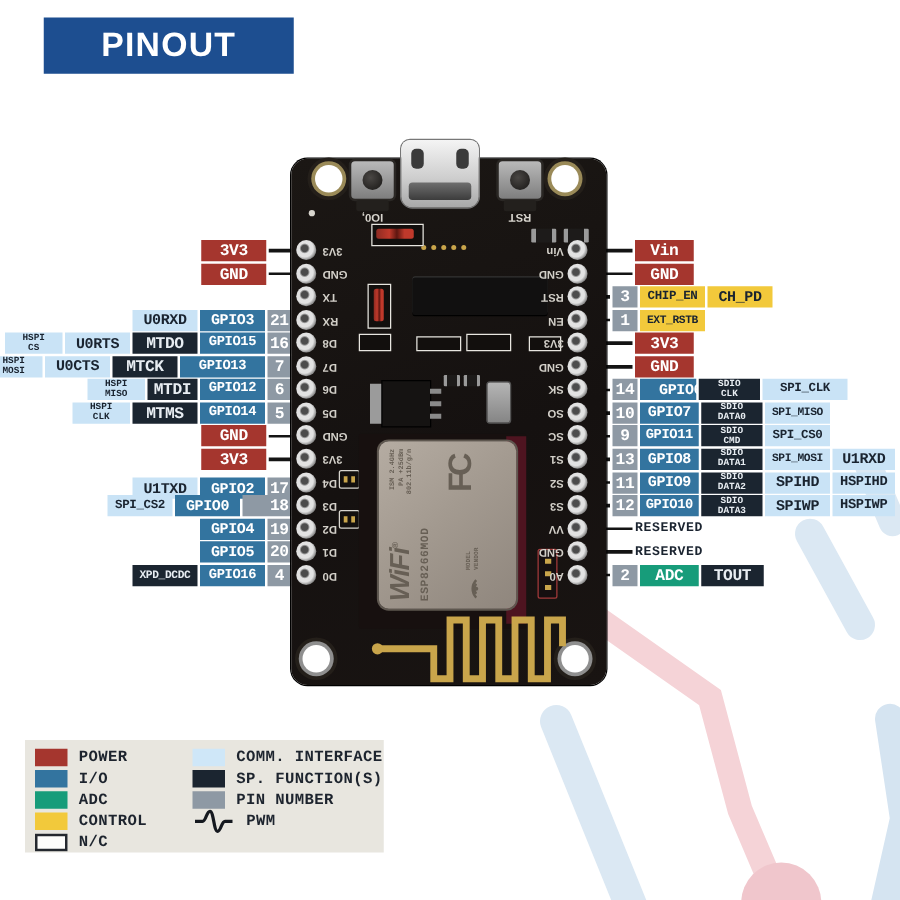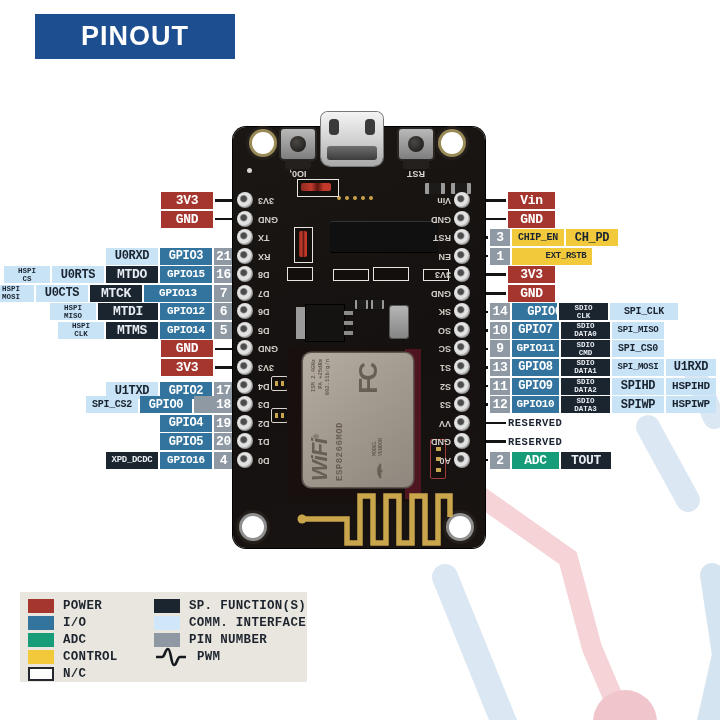--- a/index.html
+++ b/index.html
@@ -158,21 +158,21 @@
         <div class="cell comm" style="width: 52px; font-size: 12px;">U0CTS</div>
         <div class="cell navy" style="width: 52px; font-size: 13px;">MTCK</div>
         <div class="cell io" style="width: 68px; font-size: 11px;">GPIO13</div>
         <div class="cell num" style="width: 19px; font-size: 13px;">7</div>
       </div>
       <div class="prow" style="top: 111.3px;">
         <div class="cell comm two" style="width: 46px;">
           <div>HSPI</div>
           <div>MISO</div>
         </div>
-        <div class="cell navy" style="width: 60px; font-size: 13px;">MTDI</div>
+        <div class="cell navy" style="width: 40px; font-size: 13px;">MTDI</div>
         <div class="cell io" style="width: 52px; font-size: 11px;">GPIO12</div>
         <div class="cell num" style="width: 19px; font-size: 13px;">6</div>
       </div>
       <div class="prow" style="top: 129.85px;">
         <div class="cell comm two" style="width: 46px;">
           <div>HSPI</div>
           <div>CLK</div>
         </div>
         <div class="cell navy" style="width: 52px; font-size: 13px;">MTMS</div>
         <div class="cell io" style="width: 52px; font-size: 11px;">GPIO14</div>
@@ -221,21 +221,21 @@
       </div>
       <div class="prow" style="top: 37.1px;">
         <div class="conn" style="width: 8px;"></div>
         <div class="cell num" style="width: 20px; font-size: 13px;">3</div>
         <div class="cell ctrl" style="width: 52px; font-size: 10px;">CHIP_EN</div>
         <div class="cell ctrl" style="width: 52px; font-size: 12px;">CH_PD</div>
       </div>
       <div class="prow" style="top: 55.65px;">
         <div class="conn" style="width: 8px;"></div>
         <div class="cell num" style="width: 20px; font-size: 13px;">1</div>
-        <div class="cell ctrl" style="width: 52px; font-size: 9px; padding-left: 28px;">EXT_RSTB</div>
+        <div class="cell ctrl" style="width: 52px; font-size: 9px;">EXT_RSTB</div>
       </div>
       <div class="prow" style="top: 74.2px;">
         <div class="conn" style="width: 26px;"></div>
         <div class="cell power" style="width: 47px; font-size: 13px;">3V3</div>
       </div>
       <div class="prow" style="top: 92.75px;">
         <div class="conn" style="width: 26px;"></div>
         <div class="cell power" style="width: 47px; font-size: 13px;">GND</div>
       </div>
       <div class="prow" style="top: 111.3px;">
@@ -503,26 +503,26 @@
           <div class="swatch ctrl"></div>
           <span>CONTROL</span>
         </div>
         <div class="litem">
           <div class="swatch nc"></div>
           <span>N/C</span>
         </div>
       </div>
     <div class="lcol" id="legend-right">
         <div class="litem">
+          <div class="swatch comm"></div>
+          <span>COMM. INTERFACE</span>
+        </div>
+        <div class="litem">
           <div class="swatch navy"></div>
           <span>SP. FUNCTION(S)</span>
-        </div>
-        <div class="litem">
-          <div class="swatch comm"></div>
-          <span>COMM. INTERFACE</span>
         </div>
         <div class="litem">
           <div class="swatch num"></div>
           <span>PIN NUMBER</span>
         </div>
         <div class="litem">
           <svg width="34" height="24" viewBox="0 0 34 24">
             <path d="M2,12 H8 C11,12 11,4 14,4 C17,4 17,20 20,20 C23,20 23,12 26,12 H32" fill="none" stroke="#15191f" stroke-width="2.6"></path>
           </svg>
           <span>PWM</span>

